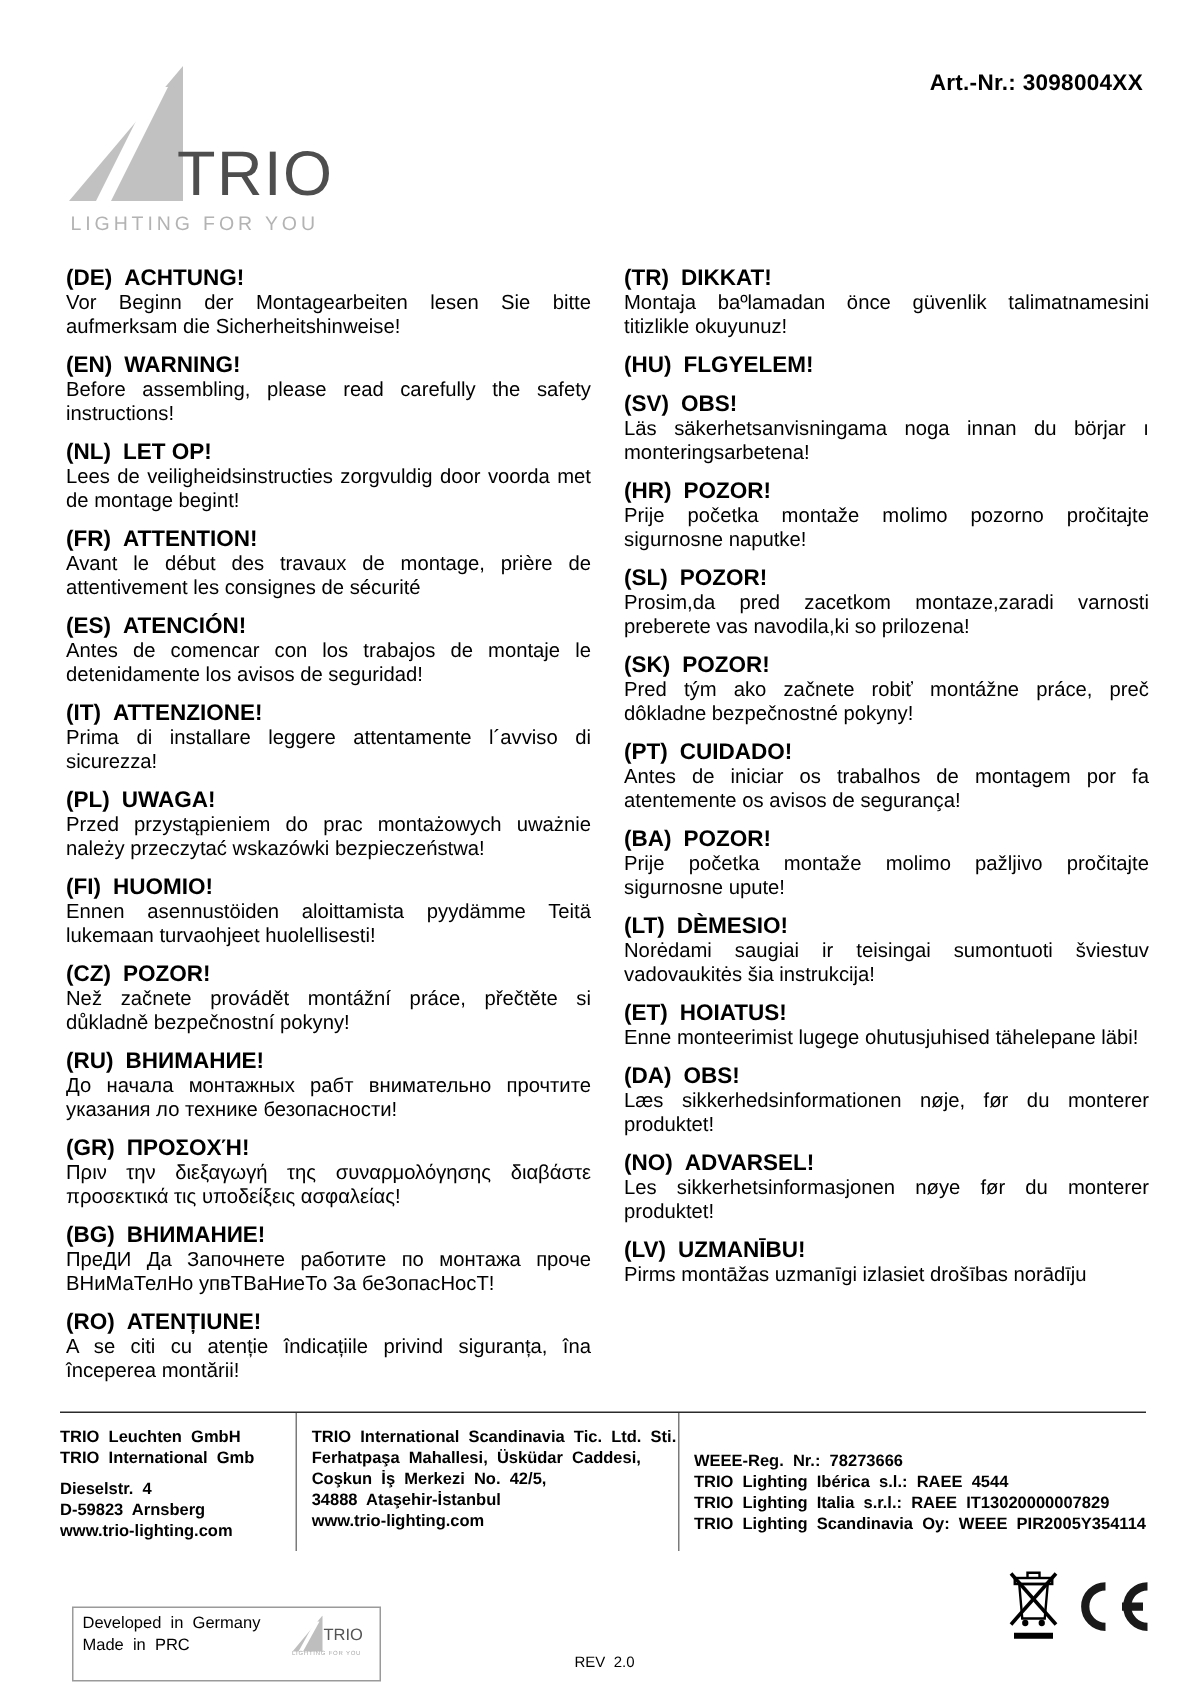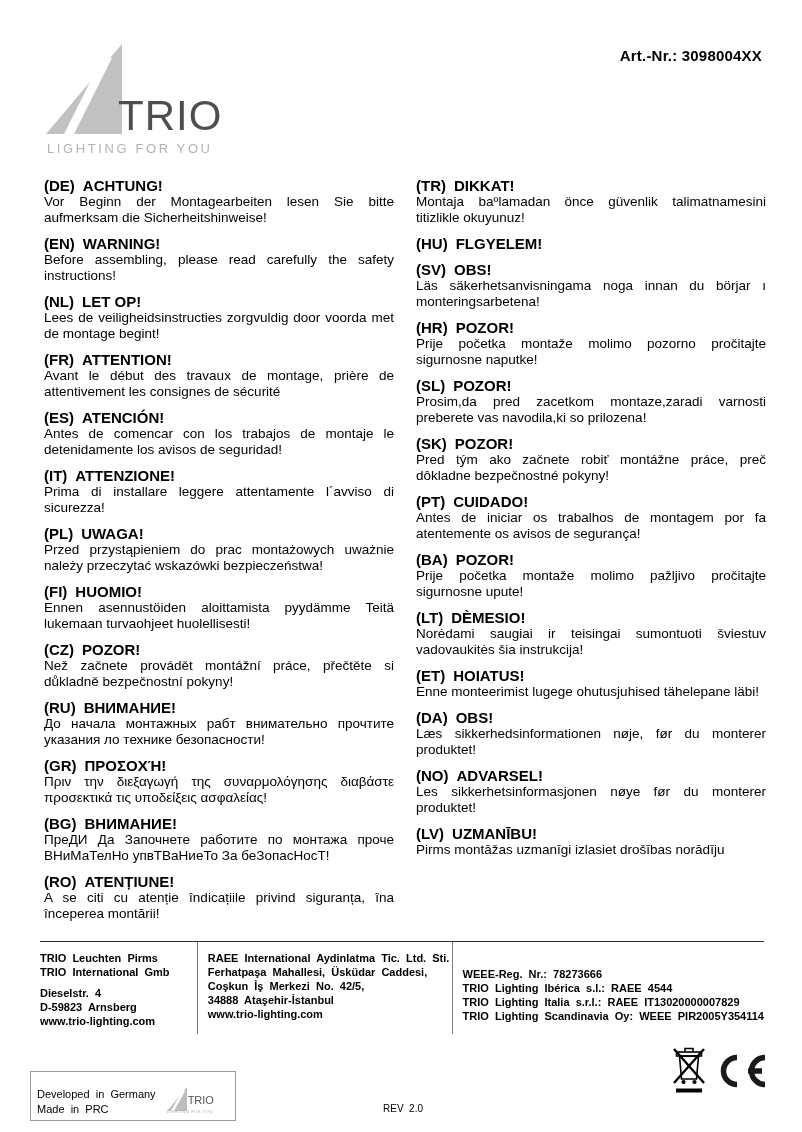--- a/index.html
+++ b/index.html
@@ -23,21 +23,21 @@
   
   .footer{position:absolute;left:40px;top:941px;width:724px;border-top:1px solid #2b2b2b;display:flex;align-items:stretch;min-height:92px;}
   .fcol{padding-top:9px;font-size:11px;line-height:14px;}
   .fcol1{width:162px;}
   .fcol2{width:252px;border-left:1px solid #7a7a7a;padding-left:10px;}
   .fcol3{flex:1;border-left:1px solid #7a7a7a;padding-left:10px;padding-top:25px;}
   .fline{white-space:pre;font-weight:bold;}
   .bold{font-weight:bold;}
   .fcol1 .fline:nth-child(3){margin-top:7px;}
   
-  .origin{position:absolute;left:30px;top:1071px;width:192px;height:42px;border:1px solid #9a9a9a;display:flex;align-items:flex-end;padding:3px 6px;gap:11px;}
+  .origin{position:absolute;left:48px;top:1071px;width:192px;height:42px;border:1px solid #9a9a9a;display:flex;align-items:flex-start;padding:3px 6px;gap:21px;}
   .origin-line{font-size:11px;line-height:15px;white-space:pre;}
   .mini-logo{position:relative;width:58px;height:32px;flex:0 0 auto;}
   .mini-logo svg{position:absolute;left:0;top:2px;}
   .mini-trio{position:absolute;left:21px;top:9px;font-size:11px;color:#555;}
   .mini-tagline{position:absolute;left:0;top:24px;font-size:4px;letter-spacing:.5px;color:#aaa;white-space:nowrap;}
   
   .rev{position:absolute;left:383px;top:1103px;font-size:10px;white-space:pre;}
   .weee{position:absolute;left:672px;top:1044px;}
   .ce{position:absolute;left:716px;top:1053px;}
 </style>
@@ -160,28 +160,28 @@
       </div>
       <div class="warn-block">
         <div class="warn-title"><span class="warn-code">(LV)</span><span class="warn-word">UZMANĪBU!</span></div>
         <div class="warn-body">Pirms montāžas uzmanīgi izlasiet drošības norādīju</div>
       </div>
     </div>
 </div>
 
 <div class="footer">
   <div class="fcol fcol1">
-      <div class="fline bold">TRIO  Leuchten  Pirms</div>
+      <div class="fline bold">TRIO  Leuchten  GmbH</div>
       <div class="fline bold">TRIO  International  Gmb</div>
       <div class="fline">Dieselstr.  4</div>
       <div class="fline">D-59823  Arnsberg</div>
       <div class="fline">www.trio-lighting.com</div>
     </div>
   <div class="fcol fcol2">
-      <div class="fline bold">RAEE  International  Aydinlatma  Tic.  Ltd.  Sti.</div>
+      <div class="fline bold">TRIO  International  Scandinavia  Tic.  Ltd.  Sti.</div>
       <div class="fline">Ferhatpaşa  Mahallesi,  Üsküdar  Caddesi,</div>
       <div class="fline">Coşkun  İş  Merkezi  No.  42/5,</div>
       <div class="fline">34888  Ataşehir-İstanbul</div>
       <div class="fline">www.trio-lighting.com</div>
     </div>
   <div class="fcol fcol3">
       <div class="fline">WEEE-Reg.  Nr.:  78273666</div>
       <div class="fline">TRIO  Lighting  Ibérica  s.l.:  RAEE  4544</div>
       <div class="fline">TRIO  Lighting  Italia  s.r.l.:  RAEE  IT13020000007829</div>
       <div class="fline">TRIO  Lighting  Scandinavia  Oy:  WEEE  PIR2005Y354114</div>

